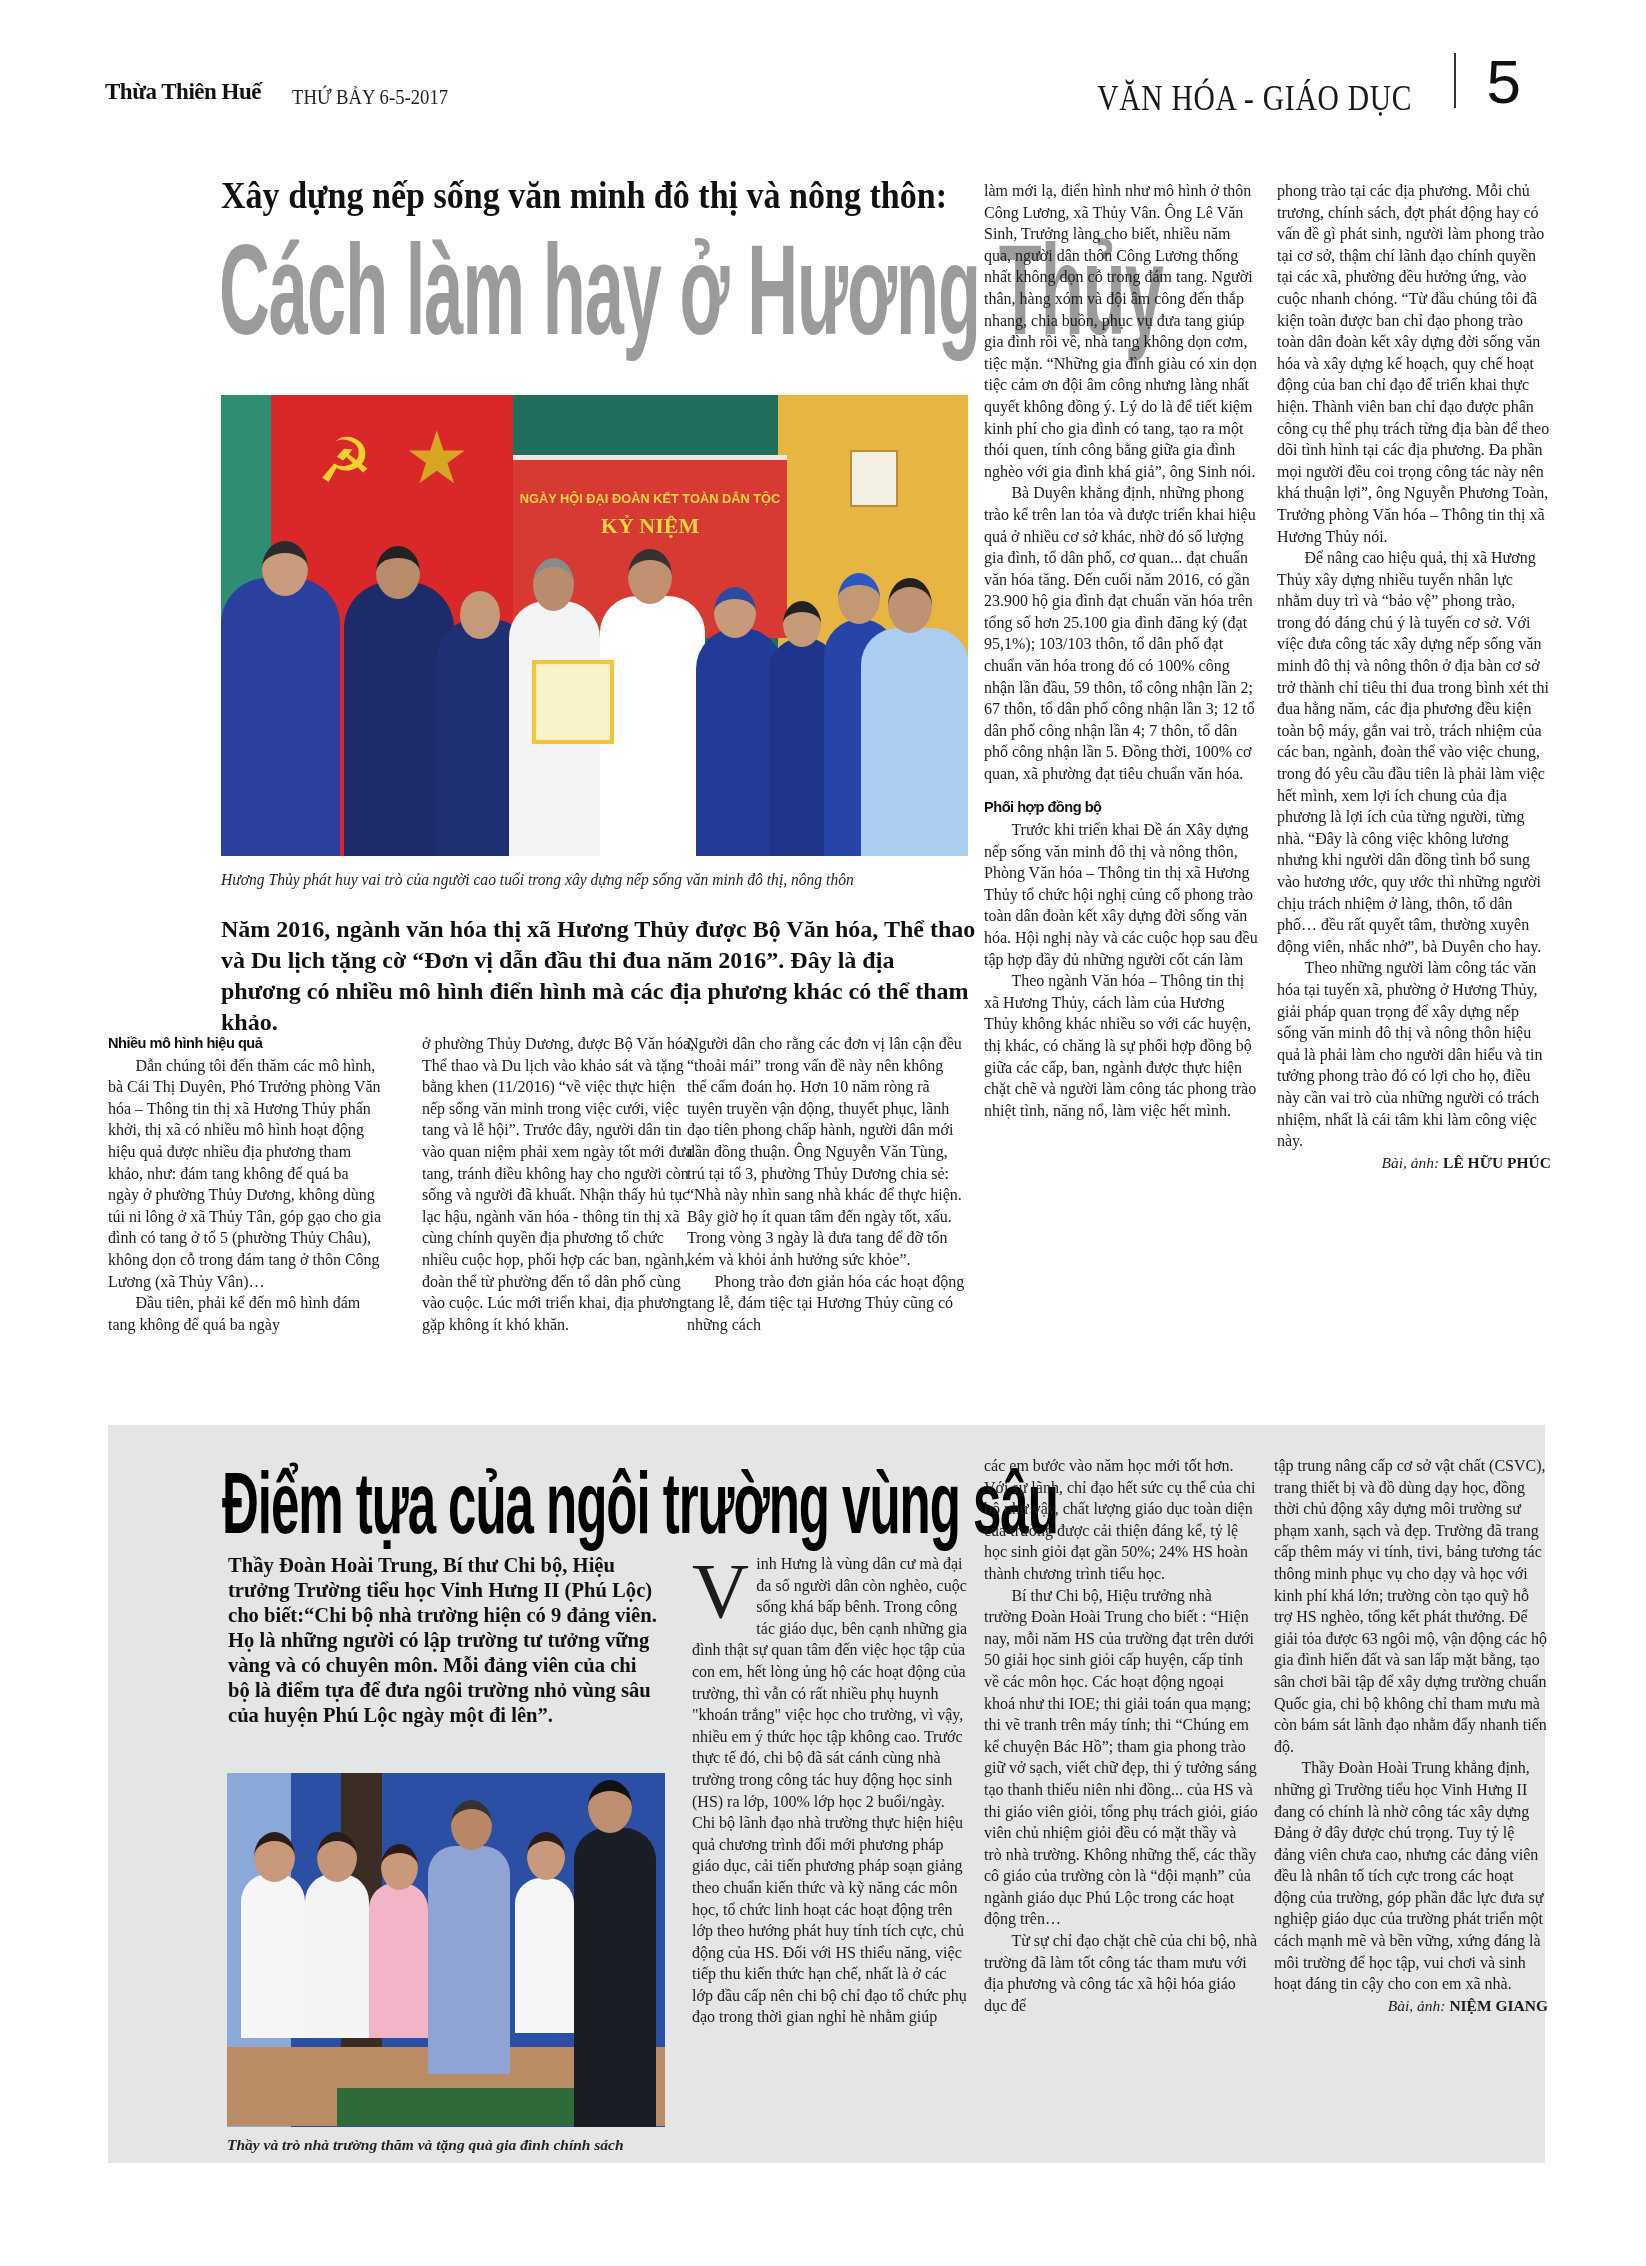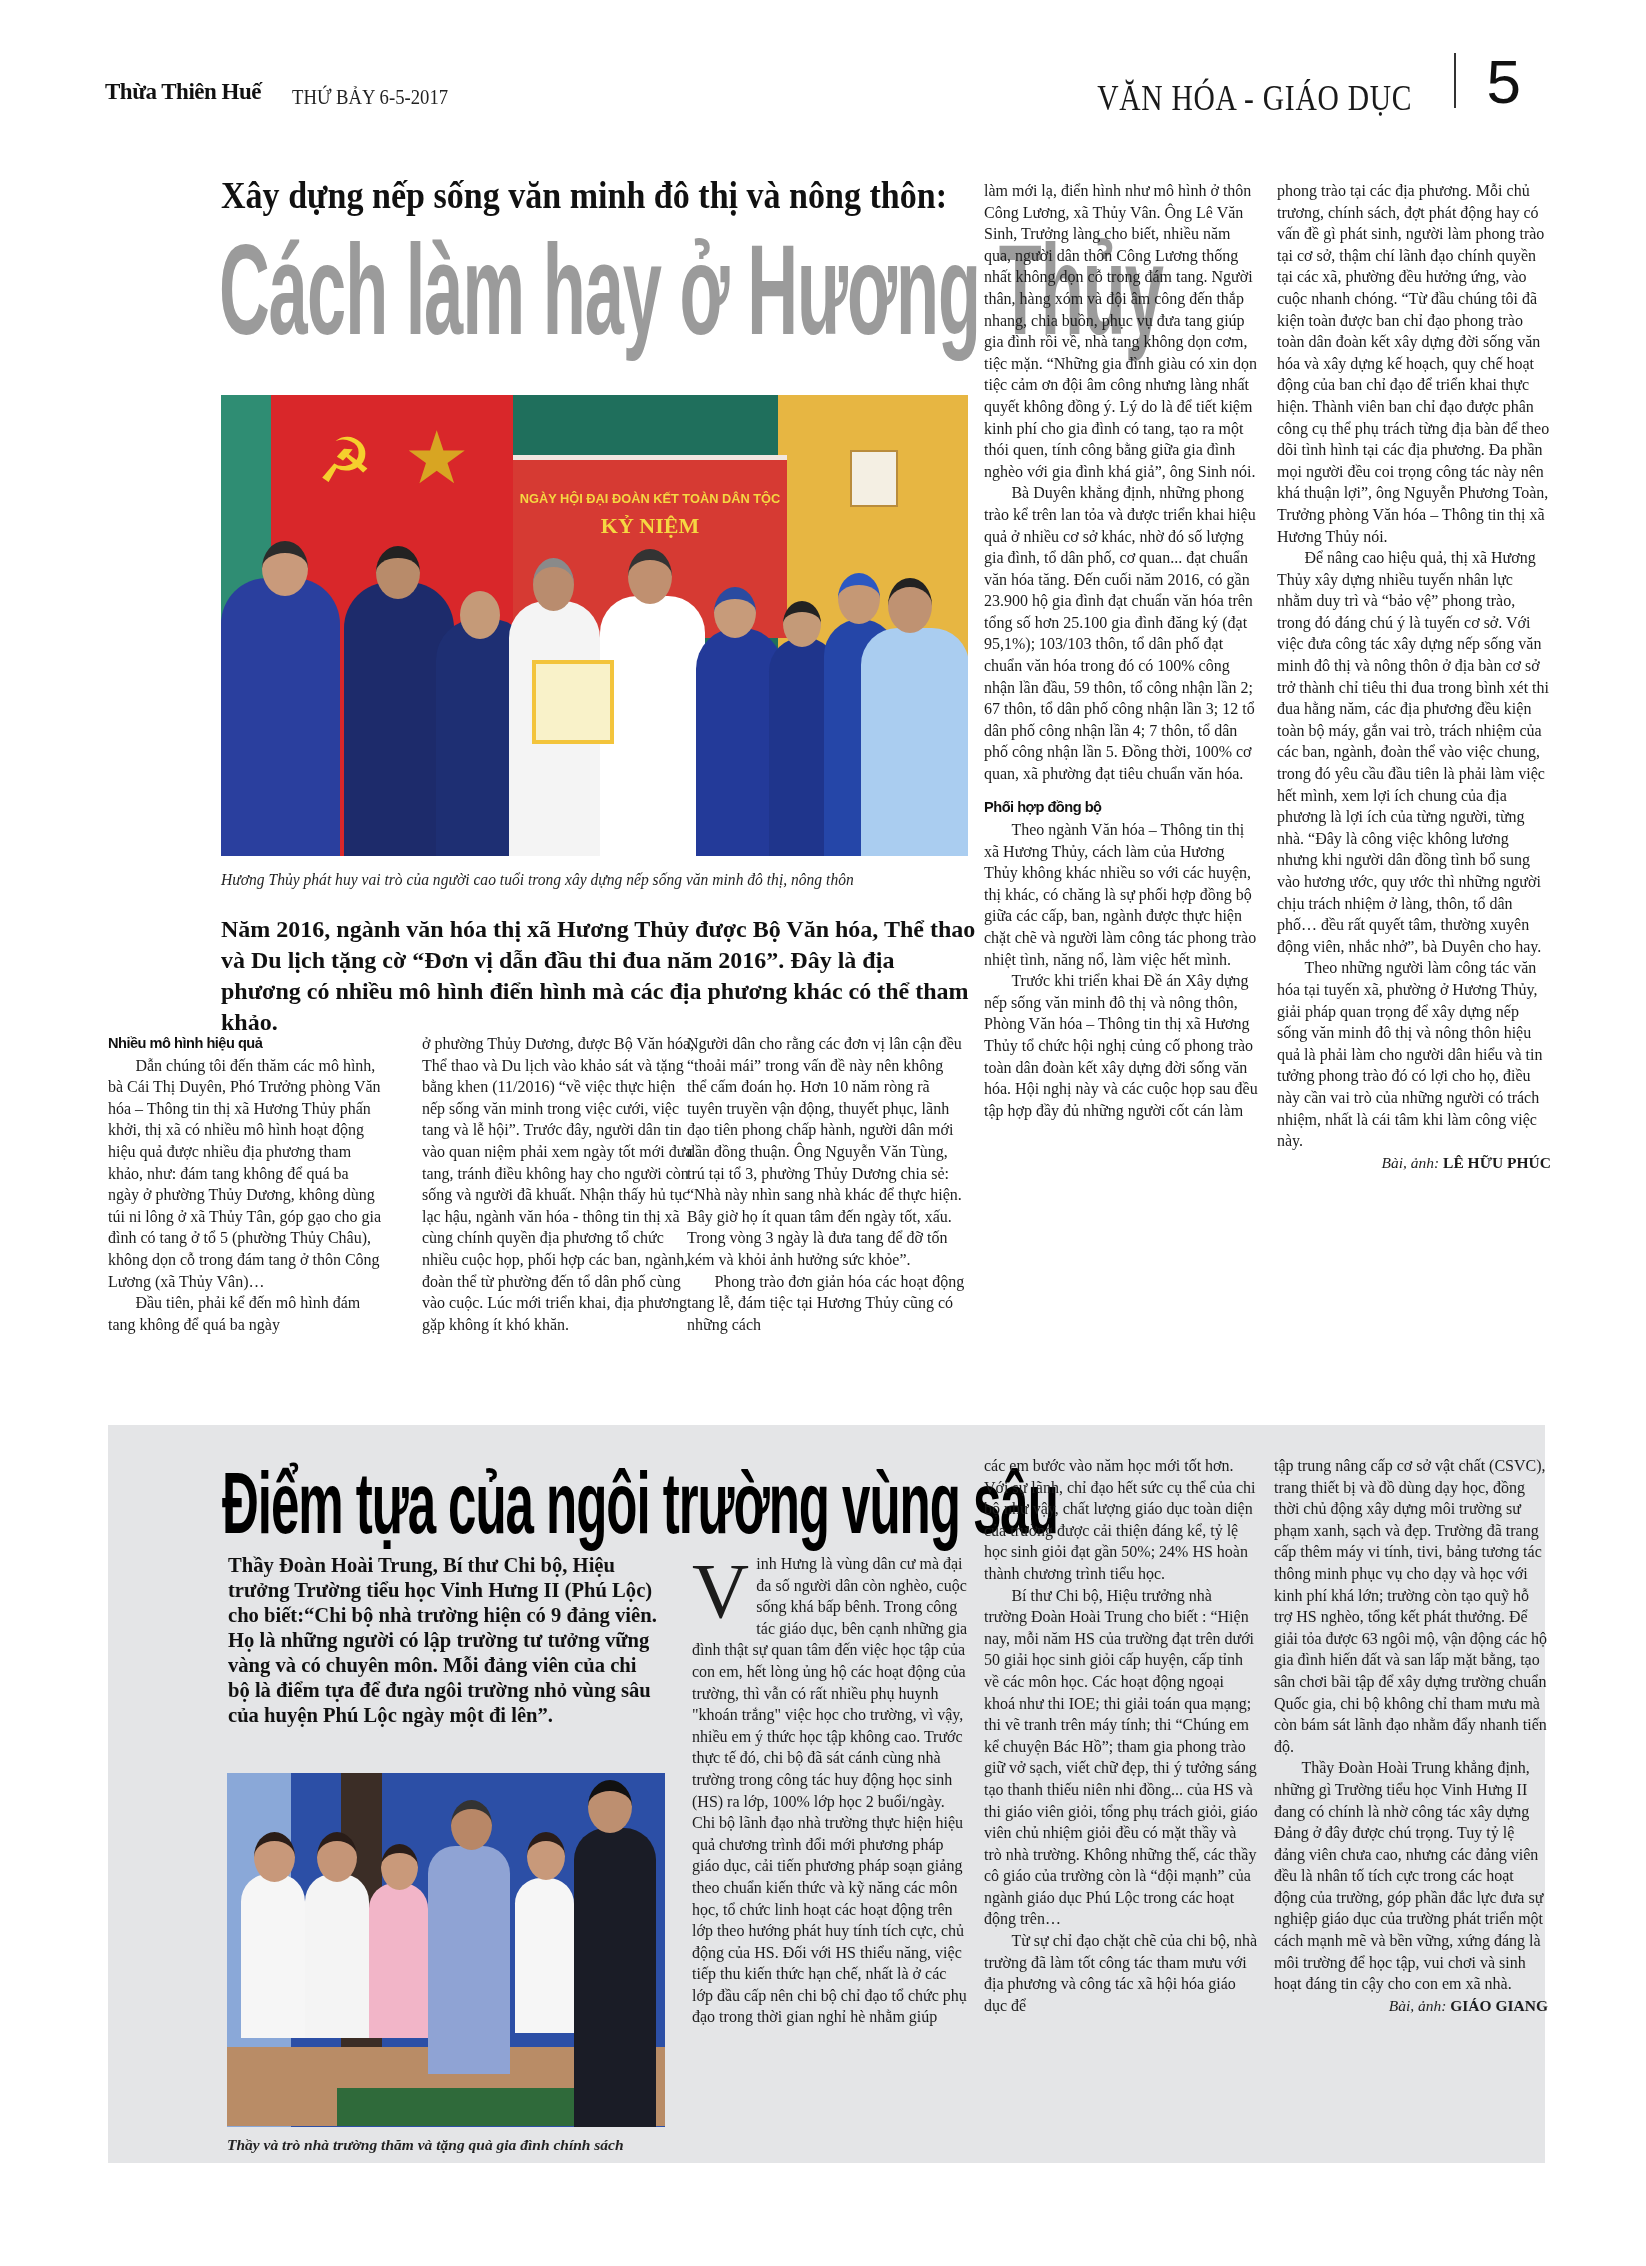--- a/index.html
+++ b/index.html
@@ -113,22 +113,22 @@
     <p class="no-indent">ở phường Thủy Dương, được Bộ Văn hóa, Thể thao và Du lịch vào khảo sát và tặng bằng khen (11/2016) “về việc thực hiện nếp sống văn minh trong việc cưới, việc tang và lễ hội”. Trước đây, người dân tin vào quan niệm phải xem ngày tốt mới đưa tang, tránh điều không hay cho người còn sống và người đã khuất. Nhận thấy hủ tục lạc hậu, ngành văn hóa - thông tin thị xã cùng chính quyền địa phương tổ chức nhiều cuộc họp, phối hợp các ban, ngành, đoàn thể từ phường đến tổ dân phố cùng vào cuộc. Lúc mới triển khai, địa phương gặp không ít khó khăn.</p>
   </div>
   <div class="col a1-col3">
     <p class="no-indent">Người dân cho rằng các đơn vị lân cận đều “thoải mái” trong vấn đề này nên không thể cấm đoán họ. Hơn 10 năm ròng rã tuyên truyền vận động, thuyết phục, lãnh đạo tiên phong chấp hành, người dân mới dần đồng thuận. Ông Nguyễn Văn Tùng, trú tại tổ 3, phường Thủy Dương chia sẻ: “Nhà này nhìn sang nhà khác để thực hiện. Bây giờ họ ít quan tâm đến ngày tốt, xấu. Trong vòng 3 ngày là đưa tang để đỡ tốn kém và khỏi ảnh hưởng sức khỏe”.</p>
     <p>Phong trào đơn giản hóa các hoạt động tang lễ, đám tiệc tại Hương Thủy cũng có những cách</p>
   </div>
   <div class="col a1-col4">
     <p class="no-indent">làm mới lạ, điển hình như mô hình ở thôn Công Lương, xã Thủy Vân. Ông Lê Văn Sinh, Trưởng làng cho biết, nhiều năm qua, người dân thôn Công Lương thống nhất không dọn cỗ trong đám tang. Người thân, hàng xóm và đội âm công đến thắp nhang, chia buồn, phục vụ đưa tang giúp gia đình rồi về, nhà tang không dọn cơm, tiệc mặn. “Những gia đình giàu có xin dọn tiệc cảm ơn đội âm công nhưng làng nhất quyết không đồng ý. Lý do là để tiết kiệm kinh phí cho gia đình có tang, tạo ra một thói quen, tính công bằng giữa gia đình nghèo với gia đình khá giả”, ông Sinh nói.</p>
     <p>Bà Duyên khẳng định, những phong trào kể trên lan tỏa và được triển khai hiệu quả ở nhiều cơ sở khác, nhờ đó số lượng gia đình, tổ dân phố, cơ quan... đạt chuẩn văn hóa tăng. Đến cuối năm 2016, có gần 23.900 hộ gia đình đạt chuẩn văn hóa trên tổng số hơn 25.100 gia đình đăng ký (đạt 95,1%); 103/103 thôn, tổ dân phố đạt chuẩn văn hóa trong đó có 100% công nhận lần đầu, 59 thôn, tổ công nhận lần 2; 67 thôn, tổ dân phố công nhận lần 3; 12 tổ dân phố công nhận lần 4; 7 thôn, tổ dân phố công nhận lần 5. Đồng thời, 100% cơ quan, xã phường đạt tiêu chuẩn văn hóa.</p>
     <p class="subhead" style="margin-top:12.8px;">Phối hợp đồng bộ</p>
+    <p>Trước khi triển khai Đề án Xây dựng nếp sống văn minh đô thị và nông thôn, Phòng Văn hóa – Thông tin thị xã Hương Thủy tổ chức hội nghị củng cố phong trào toàn dân đoàn kết xây dựng đời sống văn hóa. Hội nghị này và các cuộc họp sau đều tập hợp đầy đủ những người cốt cán làm</p>
     <p>Theo ngành Văn hóa – Thông tin thị xã Hương Thủy, cách làm của Hương Thủy không khác nhiều so với các huyện, thị khác, có chăng là sự phối hợp đồng bộ giữa các cấp, ban, ngành được thực hiện chặt chẽ và người làm công tác phong trào nhiệt tình, năng nổ, làm việc hết mình.</p>
-    <p>Trước khi triển khai Đề án Xây dựng nếp sống văn minh đô thị và nông thôn, Phòng Văn hóa – Thông tin thị xã Hương Thủy tổ chức hội nghị củng cố phong trào toàn dân đoàn kết xây dựng đời sống văn hóa. Hội nghị này và các cuộc họp sau đều tập hợp đầy đủ những người cốt cán làm</p>
   </div>
   <div class="col a1-col5">
     <p class="no-indent">phong trào tại các địa phương. Mỗi chủ trương, chính sách, đợt phát động hay có vấn đề gì phát sinh, người làm phong trào tại cơ sở, thậm chí lãnh đạo chính quyền tại các xã, phường đều hưởng ứng, vào cuộc nhanh chóng. “Từ đầu chúng tôi đã kiện toàn được ban chỉ đạo phong trào toàn dân đoàn kết xây dựng đời sống văn hóa và xây dựng kế hoạch, quy chế hoạt động của ban chỉ đạo để triển khai thực hiện. Thành viên ban chỉ đạo được phân công cụ thể phụ trách từng địa bàn để theo dõi tình hình tại các địa phương. Đa phần mọi người đều coi trọng công tác này nên khá thuận lợi”, ông Nguyễn Phương Toàn, Trưởng phòng Văn hóa – Thông tin thị xã Hương Thủy nói.</p>
     <p>Để nâng cao hiệu quả, thị xã Hương Thủy xây dựng nhiều tuyến nhân lực nhằm duy trì và “bảo vệ” phong trào, trong đó đáng chú ý là tuyến cơ sở. Với việc đưa công tác xây dựng nếp sống văn minh đô thị và nông thôn ở địa bàn cơ sở trở thành chỉ tiêu thi đua trong bình xét thi đua hằng năm, các địa phương đều kiện toàn bộ máy, gắn vai trò, trách nhiệm của các ban, ngành, đoàn thể vào việc chung, trong đó yêu cầu đầu tiên là phải làm việc hết mình, xem lợi ích chung của địa phương là lợi ích của từng người, từng nhà. “Đây là công việc không lương nhưng khi người dân đồng tình bổ sung vào hương ước, quy ước thì những người chịu trách nhiệm ở làng, thôn, tổ dân phố… đều rất quyết tâm, thường xuyên động viên, nhắc nhở”, bà Duyên cho hay.</p>
     <p>Theo những người làm công tác văn hóa tại tuyến xã, phường ở Hương Thủy, giải pháp quan trọng để xây dựng nếp sống văn minh đô thị và nông thôn hiệu quả là phải làm cho người dân hiểu và tin tưởng phong trào đó có lợi cho họ, điều này cần vai trò của những người có trách nhiệm, nhất là cái tâm khi làm công việc này.</p>
     <p class="byline">
       <span class="role">Bài, ảnh:</span>
       <span class="name">LÊ HỮU PHÚC</span>
     </p>
   </div>
@@ -168,17 +168,17 @@
   <div class="col a2-col2">
     <p class="no-indent">các em bước vào năm học mới tốt hơn. Với sự lãnh, chỉ đạo hết sức cụ thể của chi bộ như vậy, chất lượng giáo dục toàn diện của trường được cải thiện đáng kể, tỷ lệ học sinh giỏi đạt gần 50%; 24% HS hoàn thành chương trình tiểu học.</p>
     <p>Bí thư Chi bộ, Hiệu trưởng nhà trường Đoàn Hoài Trung cho biết : “Hiện nay, mỗi năm HS của trường đạt trên dưới 50 giải học sinh giỏi cấp huyện, cấp tỉnh về các môn học. Các hoạt động ngoại khoá như thi IOE; thi giải toán qua mạng; thi vẽ tranh trên máy tính; thi “Chúng em kể chuyện Bác Hồ”; tham gia phong trào giữ vở sạch, viết chữ đẹp, thi ý tưởng sáng tạo thanh thiếu niên nhi đồng... của HS và thi giáo viên giỏi, tổng phụ trách giỏi, giáo viên chủ nhiệm giỏi đều có mặt thầy và trò nhà trường. Không những thế, các thầy cô giáo của trường còn là “đội mạnh” của ngành giáo dục Phú Lộc trong các hoạt động trên…</p>
     <p>Từ sự chỉ đạo chặt chẽ của chi bộ, nhà trường đã làm tốt công tác tham mưu với địa phương và công tác xã hội hóa giáo dục để</p>
   </div>
   <div class="col a2-col3">
     <p class="no-indent">tập trung nâng cấp cơ sở vật chất (CSVC), trang thiết bị và đồ dùng dạy học, đồng thời chủ động xây dựng môi trường sư phạm xanh, sạch và đẹp. Trường đã trang cấp thêm máy vi tính, tivi, bảng tương tác thông minh phục vụ cho dạy và học với kinh phí khá lớn; trường còn tạo quỹ hỗ trợ HS nghèo, tổng kết phát thưởng. Để giải tỏa được 63 ngôi mộ, vận động các hộ gia đình hiến đất và san lấp mặt bằng, tạo sân chơi bãi tập để xây dựng trường chuẩn Quốc gia, chi bộ không chỉ tham mưu mà còn bám sát lãnh đạo nhằm đẩy nhanh tiến độ.</p>
     <p>Thầy Đoàn Hoài Trung khẳng định, những gì Trường tiểu học Vinh Hưng II đang có chính là nhờ công tác xây dựng Đảng ở đây được chú trọng. Tuy tỷ lệ đảng viên chưa cao, nhưng các đảng viên đều là nhân tố tích cực trong các hoạt động của trường, góp phần đắc lực đưa sự nghiệp giáo dục của trường phát triển một cách mạnh mẽ và bền vững, xứng đáng là môi trường để học tập, vui chơi và sinh hoạt đáng tin cậy cho con em xã nhà.</p>
     <p class="byline">
       <span class="role">Bài, ảnh:</span>
-      <span class="name">GIÁO GIANG</span>
+      <span class="name">NIỆM GIANG</span>
     </p>
   </div>
 </article>
 
 
 </body></html>

